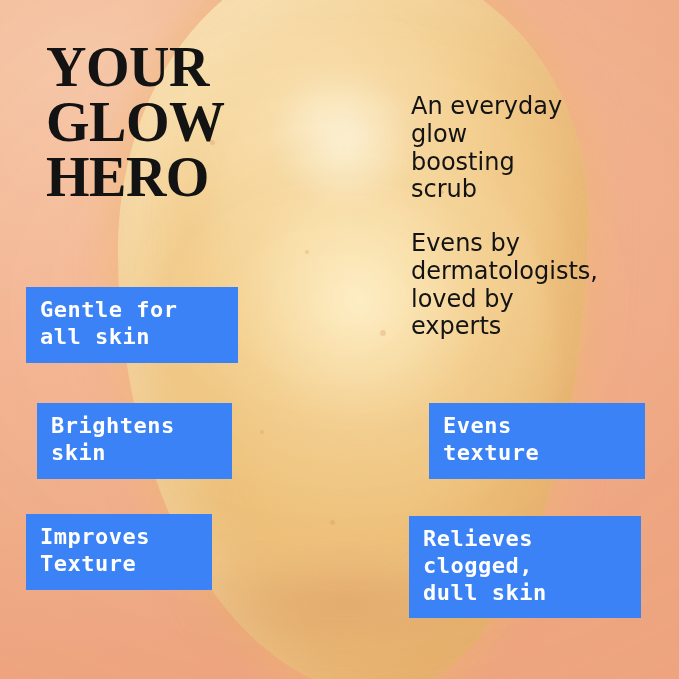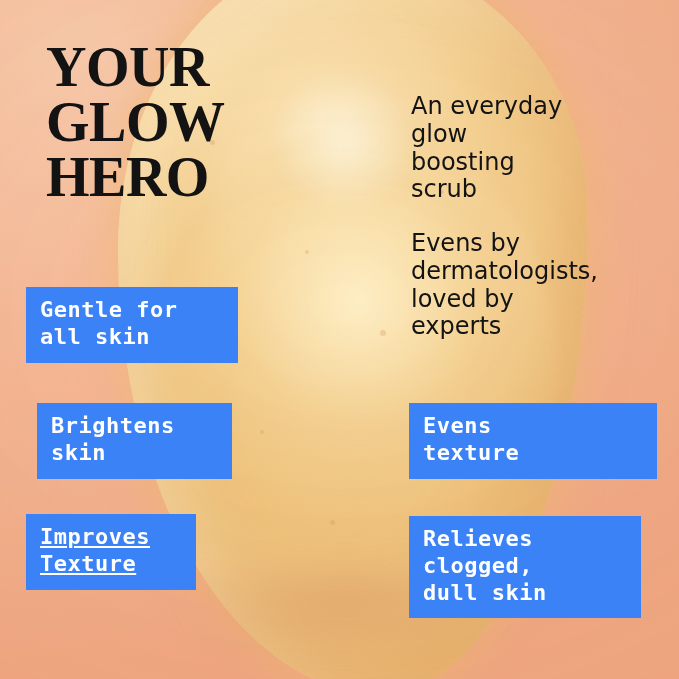--- a/index.html
+++ b/index.html
@@ -136,22 +136,22 @@
     font-size: 22px;
     line-height: 1.22;
     letter-spacing: 0.5px;
     padding: 10px 12px 12px 14px;
     white-space: pre-line;
     box-sizing: border-box;
   }
 
   #tag-gentle   { left: 26px;  top: 287px; width: 212px; }
   #tag-bright   { left: 26px;  top: 403px; width: 195px; margin-left: 11px; }
-  #tag-improves { left: 26px;  top: 514px; width: 170px; text-decoration: underline; }
-  #tag-evens    { left: 409px; top: 403px; width: 248px; }
+  #tag-improves { left: 26px;  top: 514px; width: 186px; }
+  #tag-evens    { left: 429px; top: 403px; width: 216px; }
   #tag-relieves { left: 409px; top: 516px; width: 232px; }
 </style>
 </head>
 <body>
 
 <div id="canvas">
 
   <div class="bg-base"></div>
   <div class="blob"></div>
   <div class="blob-edge-left"></div>

